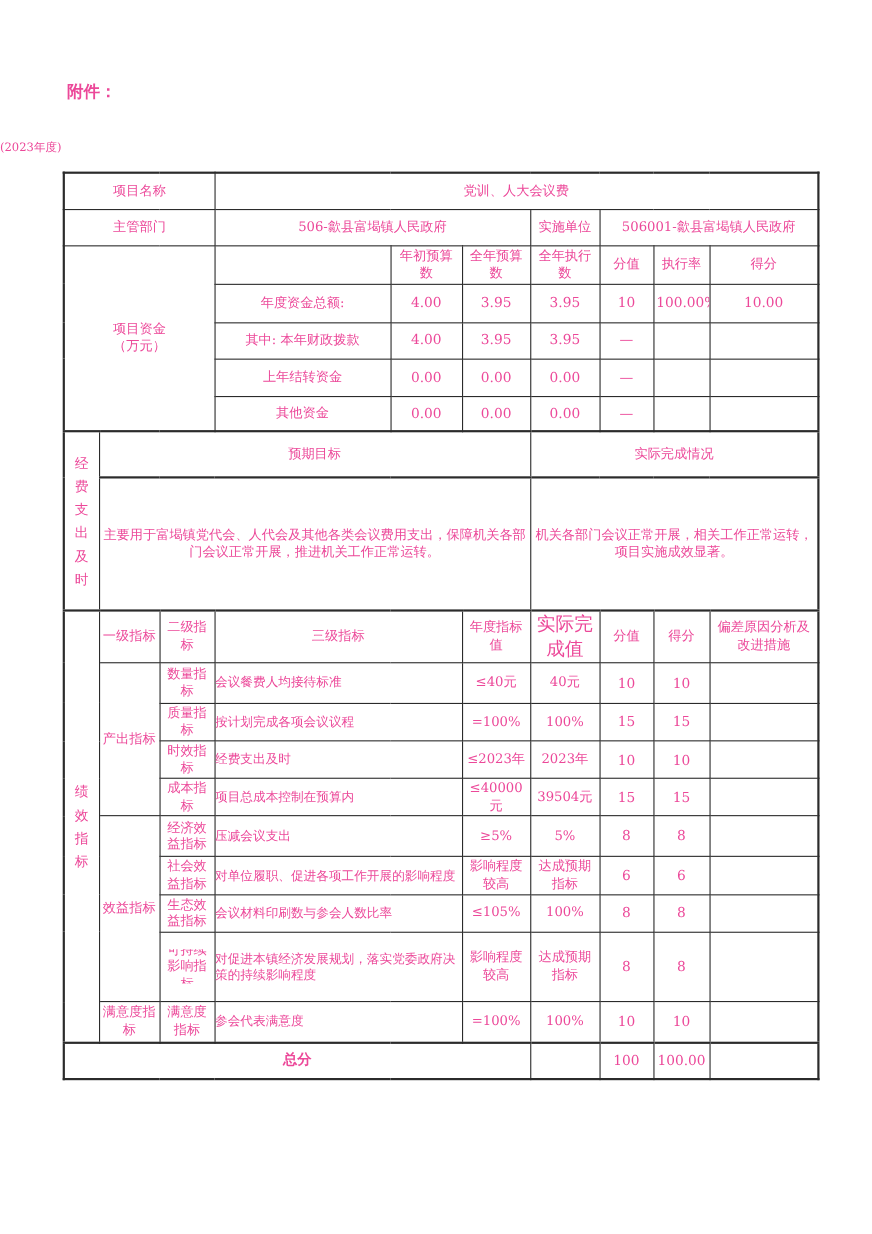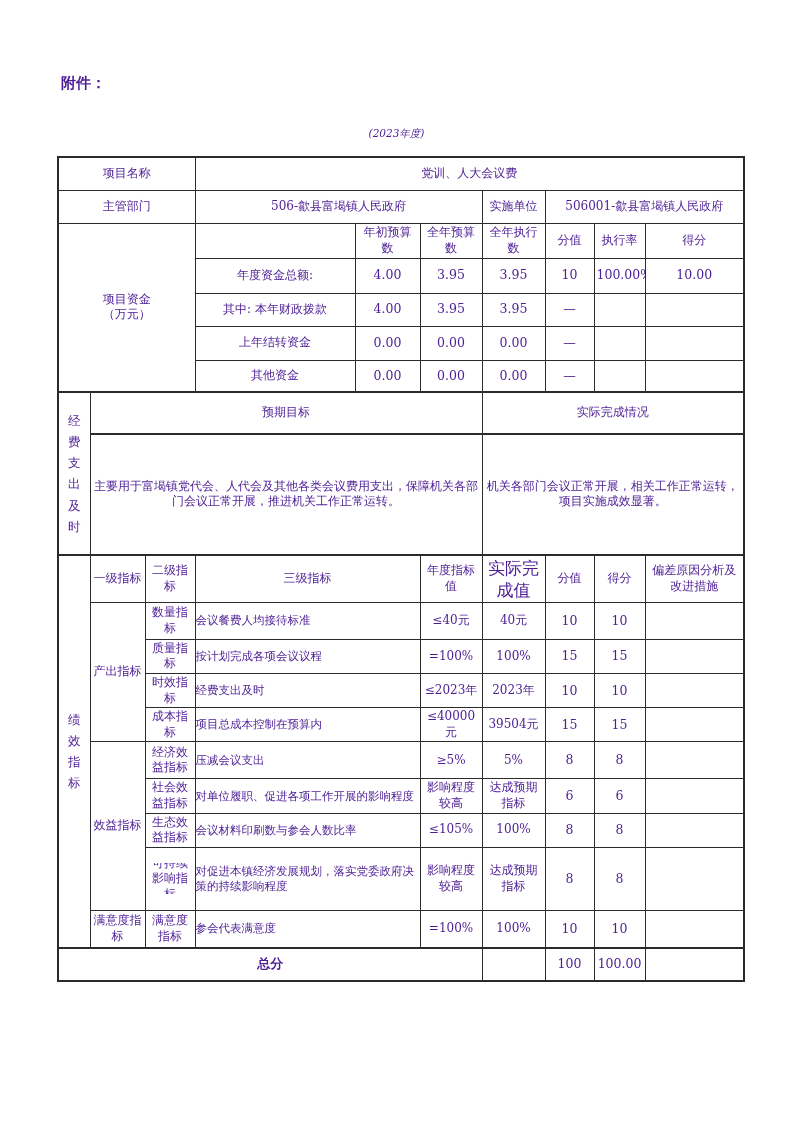--- a/index.html
+++ b/index.html
@@ -1,23 +1,23 @@
 <!DOCTYPE html>
 <html><head>
 <meta charset="utf-8">
 <style>
   html,body { margin:0; padding:0; background:#ffffff; }
   .page {
     position:relative; width:793px; height:1122px; background:#ffffff;
-    font-family:"DejaVu Serif","Liberation Serif",serif; color:#4c1d95;
+    font-family:"DejaVu Serif","Liberation Serif",serif; color:#ec4899;
     overflow:hidden;
   }
   .attachment { position:absolute; left:61px; top:74px; font-size:15px; font-weight:bold; }
   .doc-title  { position:absolute; left:0; right:0; top:98px; text-align:center; font-size:17px; font-weight:bold; letter-spacing:1px; }
-  .doc-subtitle { position:absolute; left:0; right:0; top:127px; text-align:center; font-size:10.5px;font-style:italic; }
+  .doc-subtitle { position:absolute; left:0; right:0; top:127px; text-align:left; font-size:10.5px; }
 
   table.main {
     position:absolute; left:57px; top:156px; width:687px;
     border-collapse:collapse; table-layout:fixed;
     border:2px solid #2b2b2b;
   }
   td, th {
     border:1px solid #2b2b2b;
     font-size:12px; font-weight:normal; line-height:1.3;
     text-align:center; vertical-align:middle;

